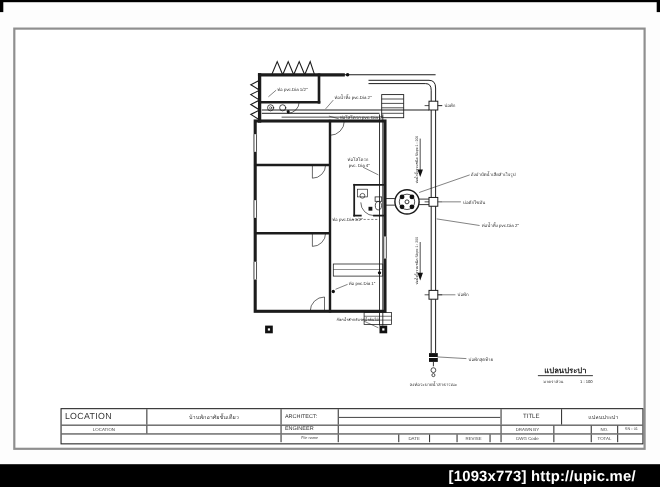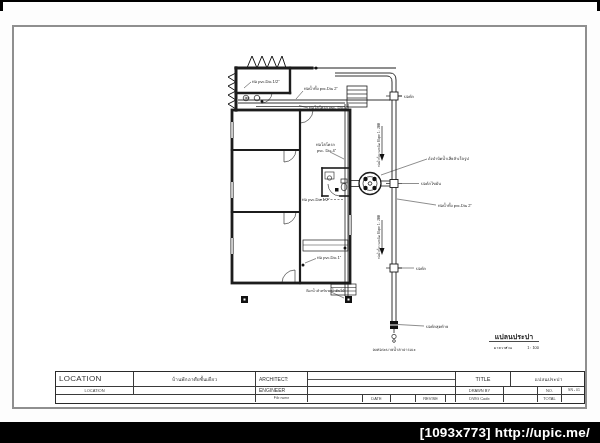--- a/index.html
+++ b/index.html
@@ -47,21 +47,21 @@
     content:"";position:absolute;left:0;right:0;top:50%;border-top:1px solid #555;
   }
 
   
   .wmbar{
     position:absolute;left:0;top:422px;width:600px;height:21px;background:#000;
     display:flex;align-items:center;justify-content:flex-end;
   }
   .wmtext{
     color:#fff;font-size:13.5px;font-weight:bold;letter-spacing:0.2px;
-    padding-right:10px;font-family:"Liberation Sans", sans-serif;text-align:center;
+    padding-right:22px;font-family:"Liberation Sans", sans-serif;text-align:center;
   }
 </style>
 </head>
 <body>
 
 <div class="topstrip"></div>
 <div class="edge-mark edge-left"></div>
 <div class="edge-mark edge-right"></div>
 
 <div class="sheet"></div>

